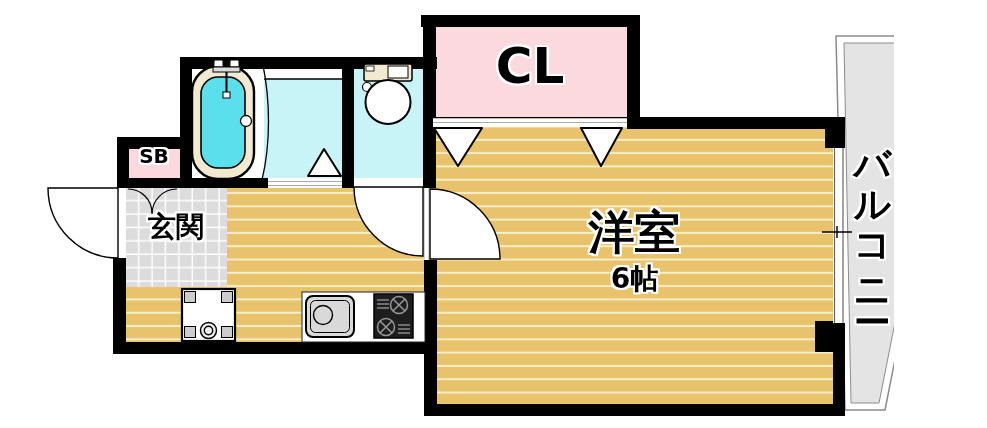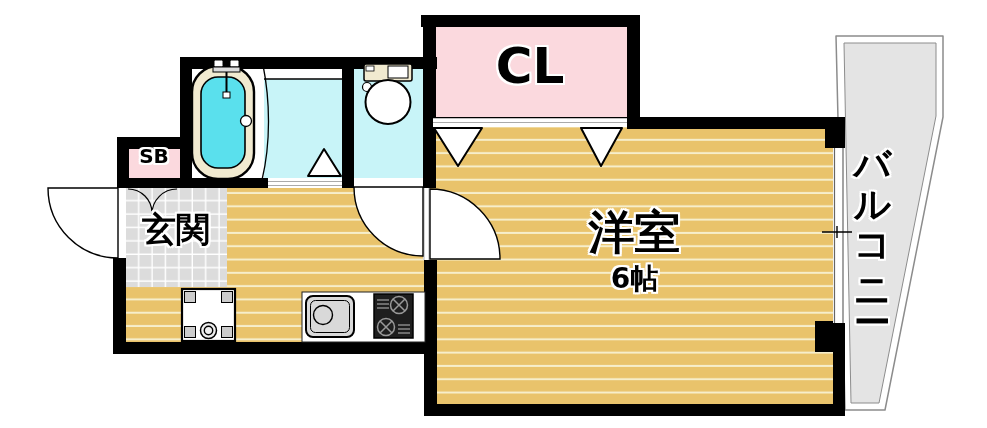--- a/index.html
+++ b/index.html
@@ -1,25 +1,25 @@
 <!DOCTYPE html>
 <html><head>
 <meta charset="utf-8">
 <style>
   html,body{margin:0;padding:0;background:#fff;}
-  #stage{position:relative;width:987px;height:428px;background:#fff;overflow:hidden;
+  #stage{position:relative;width:894px;height:428px;background:#fff;overflow:hidden;
          font-family:"DejaVu Sans","Liberation Sans",sans-serif;}
   #plan-svg{position:absolute;left:0;top:0;}
   .lbl{position:absolute;color:#000;font-weight:bold;text-align:center;line-height:1.05;
        text-shadow:-2px -2px 0 #fff,2px -2px 0 #fff,-2px 2px 0 #fff,2px 2px 0 #fff,
                    0 -2px 0 #fff,0 2px 0 #fff,-2px 0 0 #fff,2px 0 0 #fff;
        white-space:nowrap;user-select:none;}
   .lbl-cl{left:455px;top:40px;width:150px;font-size:50px;}
   .lbl-sb{left:125px;top:146px;width:58px;font-size:20px;}
-  .lbl-genkan{left:128px;top:212px;width:96px;font-size:34px;}
+  .lbl-genkan{left:128px;top:212px;width:96px;font-size:28px;}
   .lbl-room{left:557px;top:208px;width:155px;font-size:46px;}
   .lbl-size{left:557px;top:264px;width:155px;font-size:28px;}
   .lbl-balcony{left:852px;top:104px;height:220px;font-size:37px;
                writing-mode:vertical-rl;text-orientation:upright;letter-spacing:3px;}
 </style>
 </head>
 <body>
 
 <div id="stage">
 <svg id="plan-svg" width="987" height="428" viewBox="0 0 987 428">

